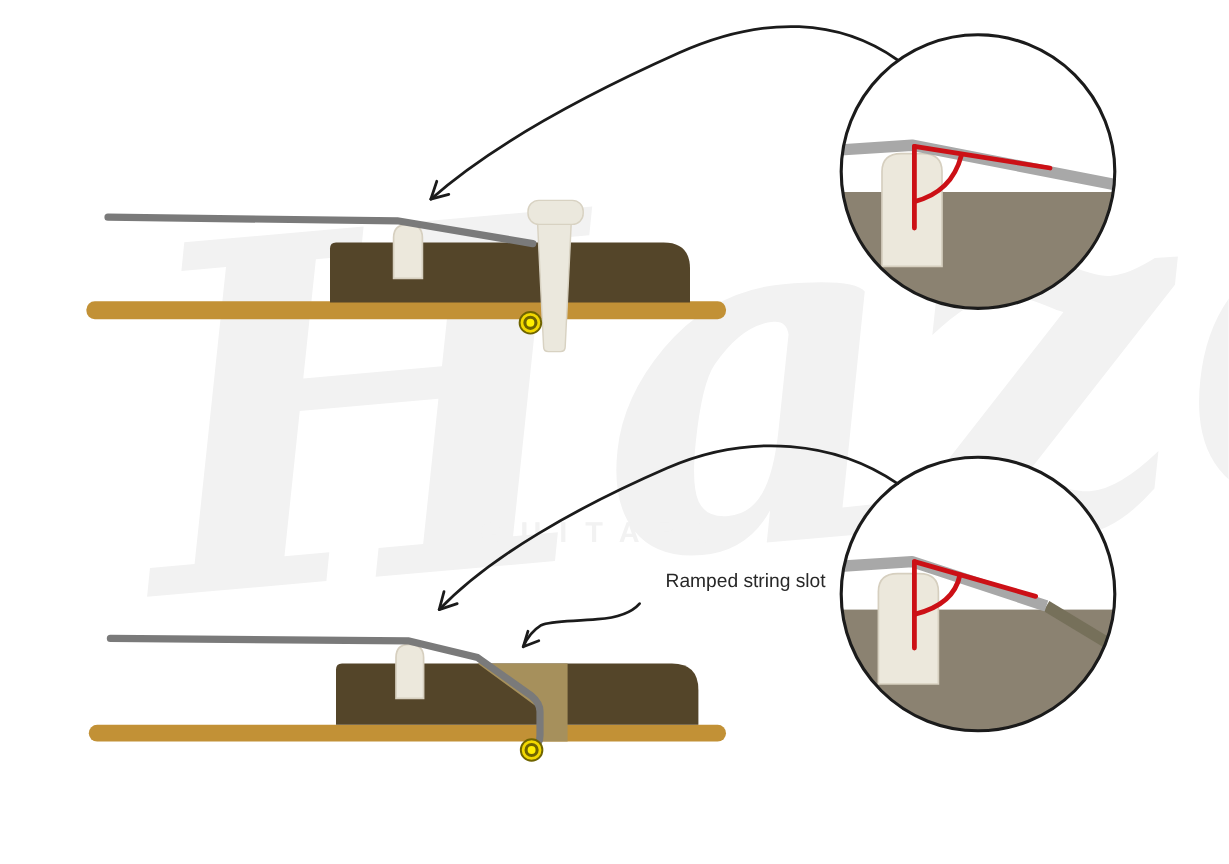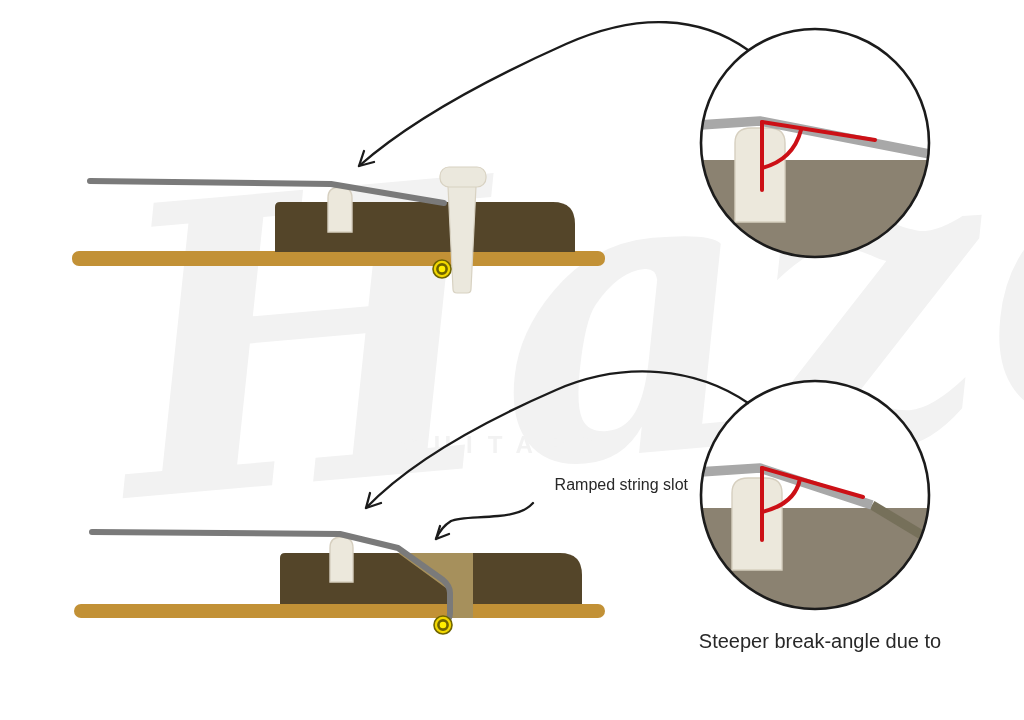--- a/index.html
+++ b/index.html
@@ -122,16 +122,15 @@
       <path d="M381,503 L366,508 L370,493"></path>
 
       <path d="M533,503 C526,511 512,515 498,516 C477,518 459,517 451,521 C443,526 439,532 436,539"></path>
       <path d="M449,534 L436,539 L440,526"></path>
     </g>
   </svg>
 
   <div class="ramped-label">Ramped string slot</div>
 
   <div class="caption">
-    <div>Steeper break-angle due to</div>
   </div>
 
 </div>
 
 </body></html>

